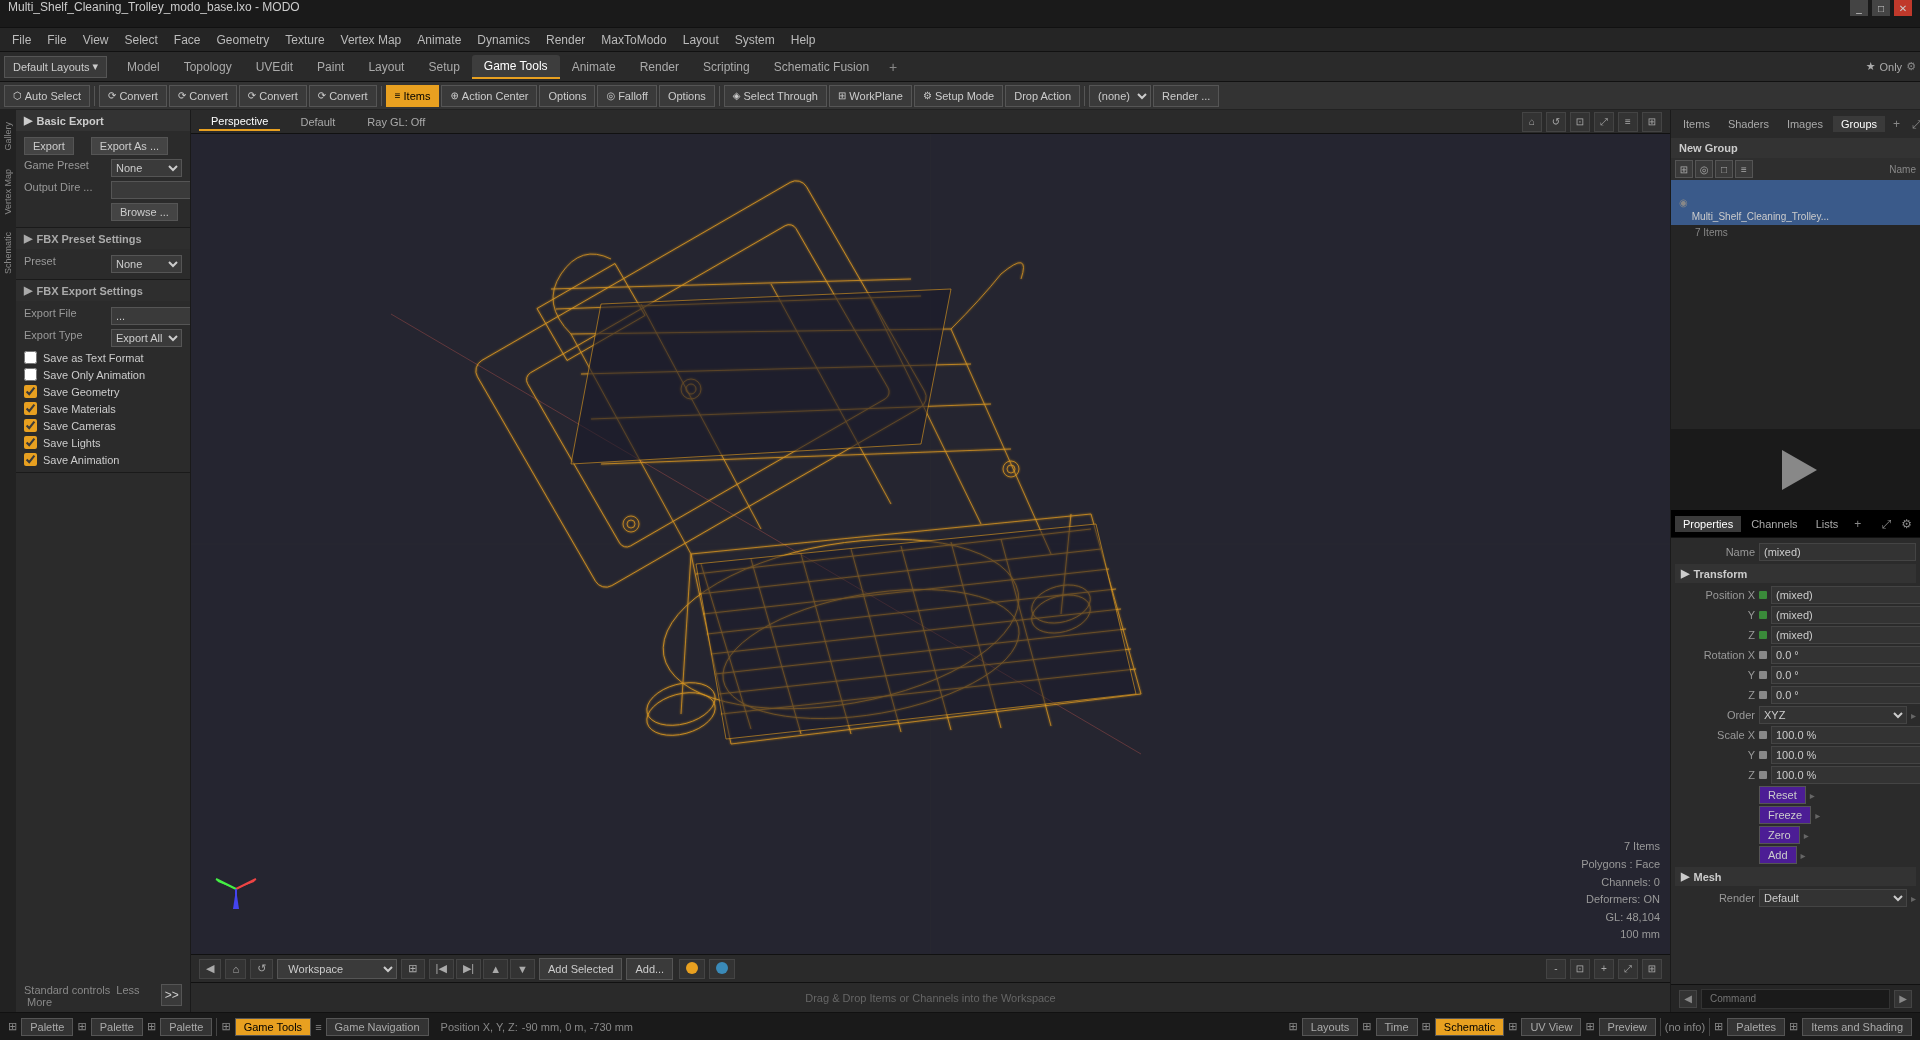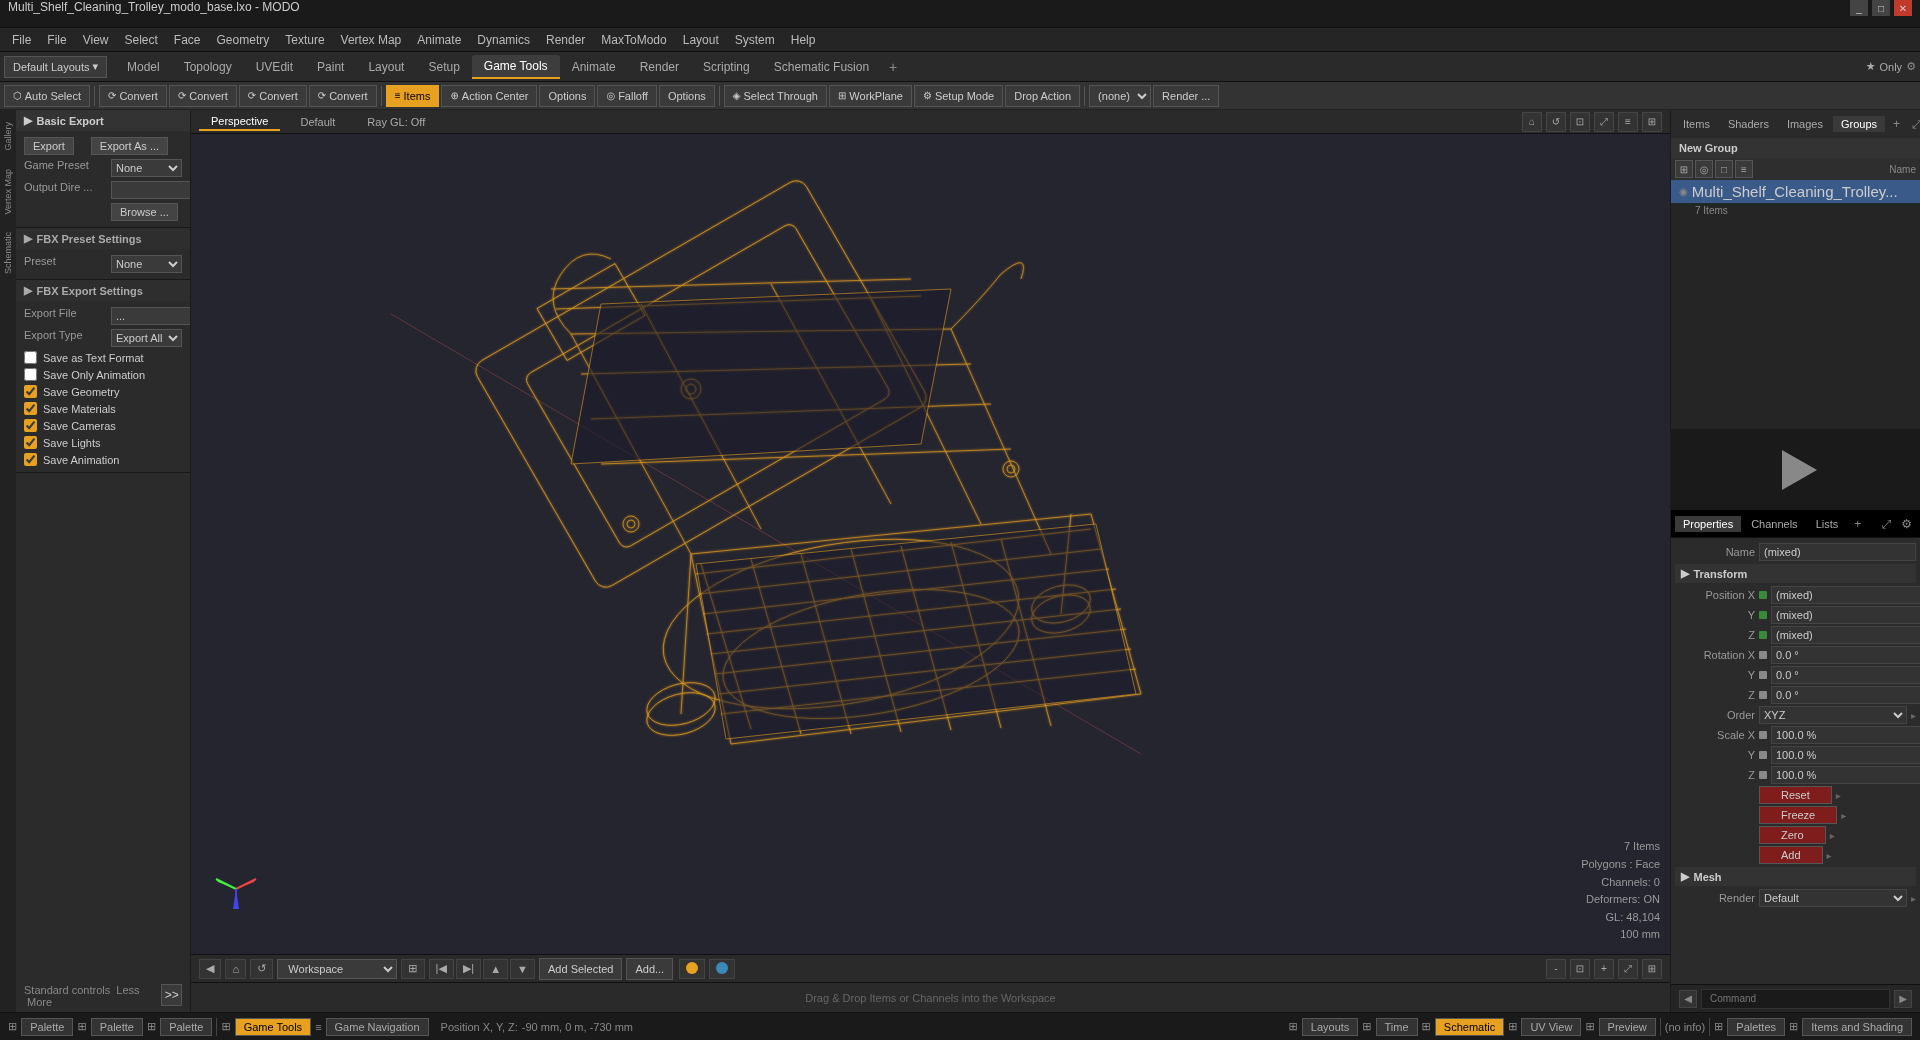--- a/index.html
+++ b/index.html
@@ -73,37 +73,37 @@
     .rp-tab.active { color: #fff; background: #3a3a3a; }
     .rp-tab-plus { color: #888; padding: 2px 6px; cursor: pointer; }
     .rp-icons { margin-left: auto; display: flex; gap: 2px; }
     .rp-icon { color: #888; padding: 2px 4px; cursor: pointer; font-size: 12px; }
     #group-header { padding: 4px 8px; background: #333; color: #ccc; font-size: 11px; font-weight: bold; }
     #group-toolbar { display: flex; gap: 2px; padding: 2px 4px; background: #2e2e2e; }
     .group-tb-btn { background: #3a3a3a; border: 1px solid #555; color: #aaa; width: 18px; height: 18px; font-size: 10px; display: flex; align-items: center; justify-content: center; cursor: pointer; }
     #scene-list { flex: 1; overflow-y: auto; background: #252525; }
     .scene-item { display: flex; align-items: center; padding: 3px 8px; gap: 4px; cursor: pointer; }
     .scene-item.selected { background: #3a5a8a; }
-    .scene-item-name { font-size: 15px; color: #ccc; }
+    .scene-item-name { font-size: 10px; color: #ccc; margin-top: 28px; }
 
     
     #play-area { height: 80px; background: #1a1a1a; display: flex; align-items: center; justify-content: center; }
     .play-triangle { width: 0; height: 0; border-top: 20px solid transparent; border-bottom: 20px solid transparent; border-left: 35px solid #888; margin-left: 8px; }
 
     
     #right-panel-bottom { flex: 1; display: flex; flex-direction: column; overflow: hidden; }
     .props-tab-bar { height: 28px; background: #000000; display: flex; align-items: center; padding: 0 4px; gap: 2px; border-bottom: 1px solid #111; }
     .props-tab { padding: 2px 8px; color: #aaa; font-size: 11px; cursor: pointer; }
     .props-tab.active { color: #fff; background: #3a3a3a; }
     .props-content { flex: 1; overflow-y: auto; padding: 4px; }
     .prop-row { display: flex; align-items: center; padding: 1px 0; gap: 4px; font-size: 11px; }
     .prop-label { color: #999; min-width: 80px; text-align: right; }
     .prop-value { flex: 1; background: #333; border: 1px solid #444; color: #ccc; height: 18px; padding: 0 4px; font-size: 11px; }
     .prop-section { background: #333; padding: 3px 6px; color: #ccc; font-size: 11px; font-weight: bold; margin: 2px 0; cursor: pointer; display: flex; align-items: center; gap: 4px; }
-    .prop-btn { background: #7f1d1d; border: 1px solid #555; color: #ccc; padding: 2px 21px; font-size: 11px; cursor: pointer; }
+    .prop-btn { background: #4c1d95; border: 1px solid #555; color: #ccc; padding: 2px 8px; font-size: 11px; cursor: pointer; }
     .prop-select { flex: 1; background: #333; border: 1px solid #444; color: #ccc; height: 18px; font-size: 11px; }
     .prop-indicator { width: 8px; height: 8px; background: #888; border-radius: 1px; flex-shrink: 0; }
     .prop-indicator.green { background: #3a8a3a; }
 
     
     #sidebar-tabs { width: 16px; background: #222; display: flex; flex-direction: column; align-items: center; padding: 4px 0; gap: 2px; }
     .sidebar-tab { writing-mode: vertical-rl; text-orientation: mixed; color: #888; font-size: 9px; cursor: pointer; padding: 8px 2px; transform: rotate(180deg); white-space: nowrap; }
 
     
     #status-bar { height: 28px; background: #1a1a1a; display: flex; align-items: center; padding: 0 8px; gap: 4px; border-top: 1px solid #111; }

